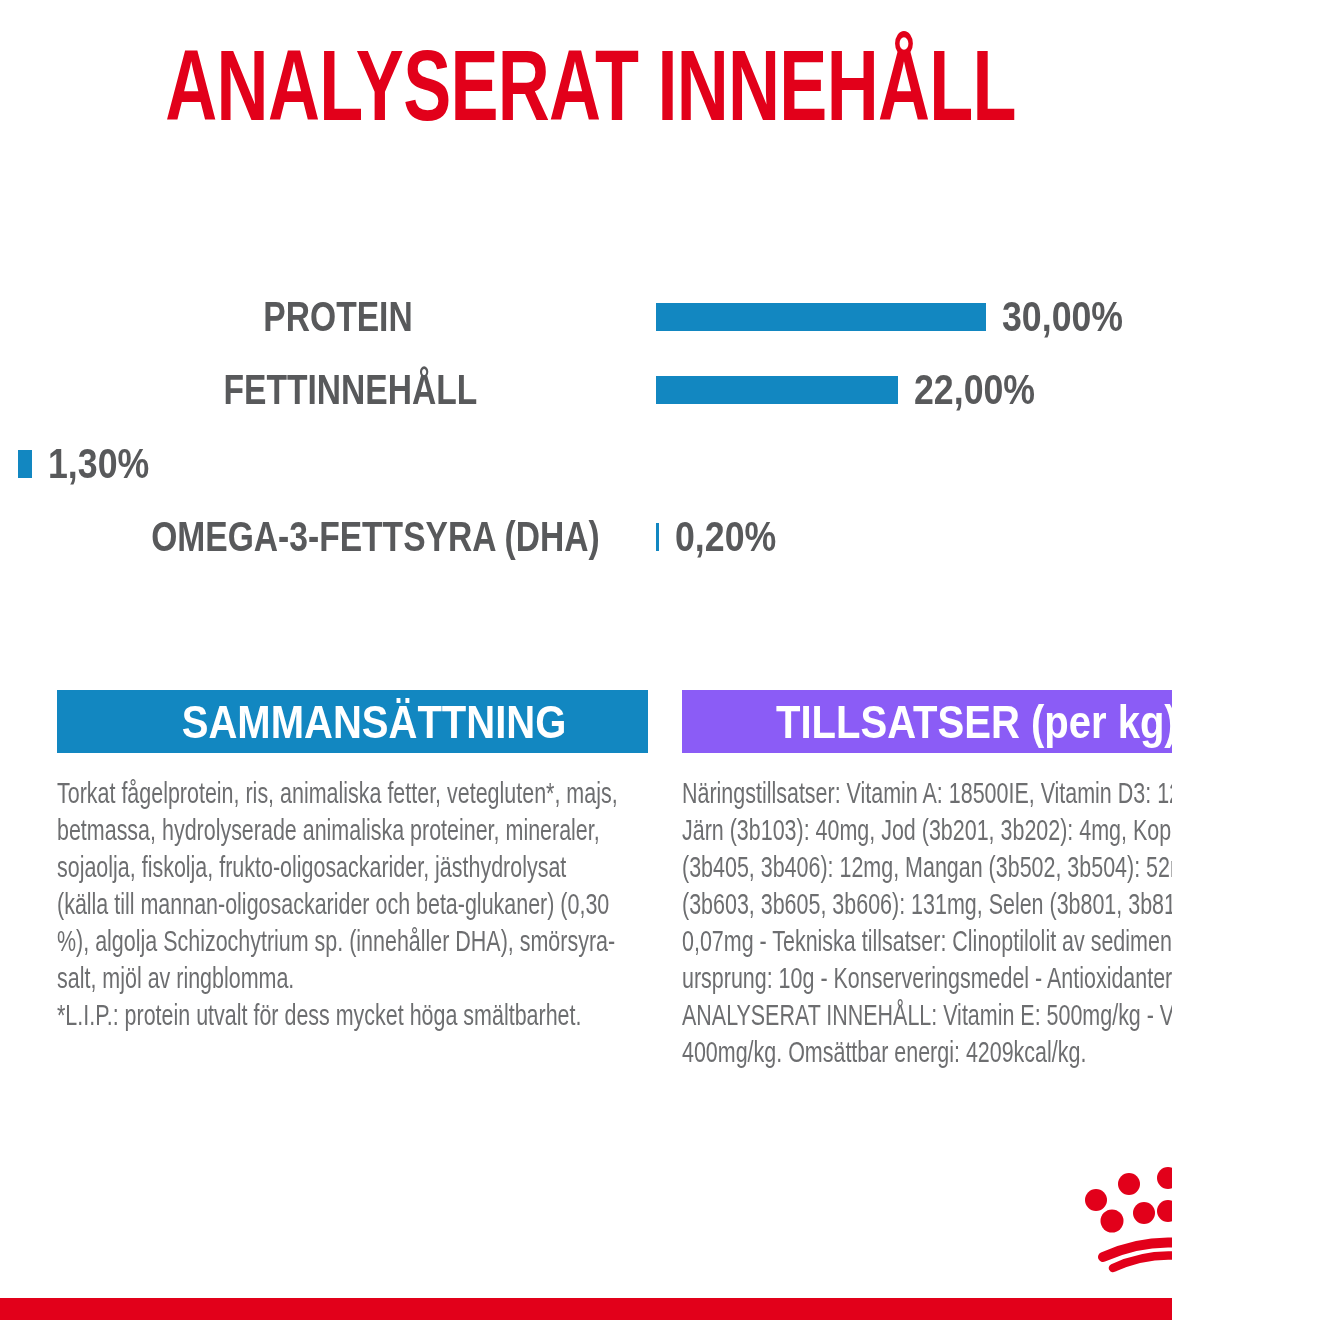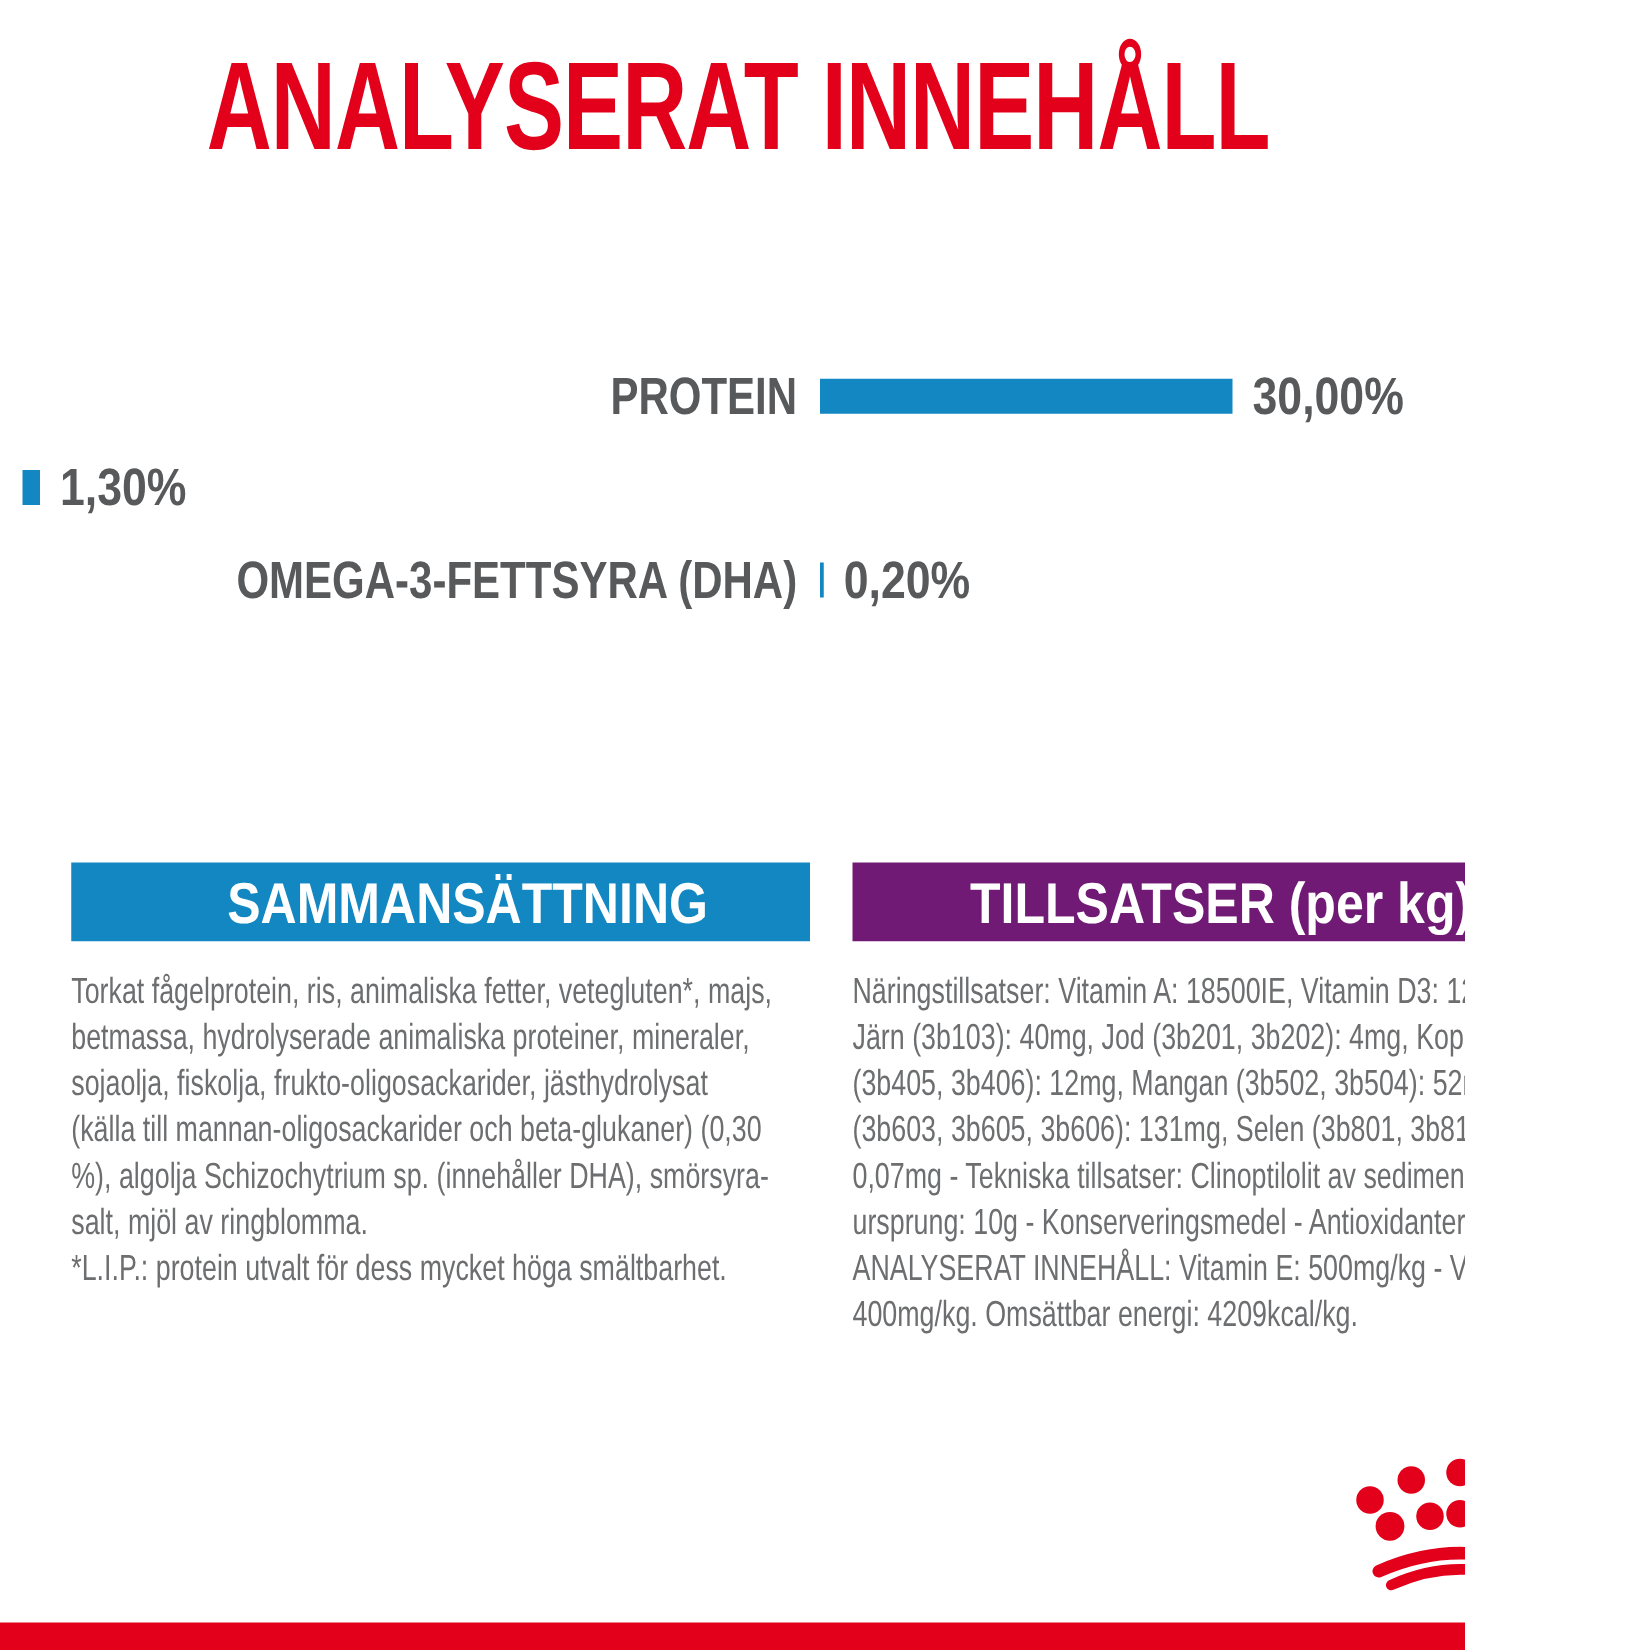--- a/index.html
+++ b/index.html
@@ -34,21 +34,21 @@
     top: 280px; left: 0;
     width: 1320px;
   }
   .chart-row {
     height: 73.5px;
     display: flex;
     align-items: center;
   }
   .label-cell {
     width: 638px;
-    text-align: right;
+    text-align: center;
     flex: 0 0 auto;
   }
   .bar-label {
     display: inline-block;
     font-size: 42px;
     font-weight: bold;
     transform: scaleX(0.8);
     transform-origin: 100% 50%;
     white-space: nowrap;
   }
@@ -122,34 +122,39 @@
     <span class="title" style="color: rgb(226, 0, 26);">ANALYSERAT INNEHÅLL</span>
   </div>
 
   <div class="chart">
       <div class="chart-row">
         <div class="label-cell"><span class="bar-label" style="color: rgb(88, 89, 91);">PROTEIN</span></div>
         <div class="bar" style="width: 330px; background: rgb(18, 135, 193);"></div>
         <span class="bar-value" style="color: rgb(88, 89, 91);">30,00%</span>
       </div>
       <div class="chart-row">
+        <div class="label-cell"><span class="bar-label" style="color: rgb(88, 89, 91);">FETTINNEHÅLL</span></div>
+        <div class="bar" style="width: 242px; background: rgb(18, 135, 193);"></div>
+        <span class="bar-value" style="color: rgb(88, 89, 91);">22,00%</span>
+      </div>
+      <div class="chart-row">
         <div class="bar" style="width: 14.3px; background: rgb(18, 135, 193);"></div>
         <span class="bar-value" style="color: rgb(88, 89, 91);">1,30%</span>
       </div>
       <div class="chart-row">
         <div class="label-cell"><span class="bar-label" style="color: rgb(88, 89, 91);">OMEGA-3-FETTSYRA (DHA)</span></div>
         <div class="bar" style="width: 2.5px; background: rgb(18, 135, 193);"></div>
         <span class="bar-value" style="color: rgb(88, 89, 91);">0,20%</span>
       </div>
     </div>
 
   <div class="section-header" id="hdr-composition" style="background: rgb(18, 135, 193);">
     <span class="hdr-text">SAMMANSÄTTNING</span>
   </div>
-  <div class="section-header" id="hdr-additives" style="background: #701a75;">
+  <div class="section-header" id="hdr-additives" style="background: #8b5cf6;">
     <span class="hdr-text">TILLSATSER (per kg)</span>
   </div>
 
   <div class="body-text" id="body-composition" style="color: rgb(109, 110, 112);">Torkat fågelprotein, ris, animaliska fetter, vetegluten*, majs,
 betmassa, hydrolyserade animaliska proteiner, mineraler,
 sojaolja, fiskolja, frukto-oligosackarider, jästhydrolysat
 (källa till mannan-oligosackarider och beta-glukaner) (0,30
 %), algolja Schizochytrium sp. (innehåller DHA), smörsyra-
 salt, mjöl av ringblomma.
 *L.I.P.: protein utvalt för dess mycket höga smältbarhet.</div>

